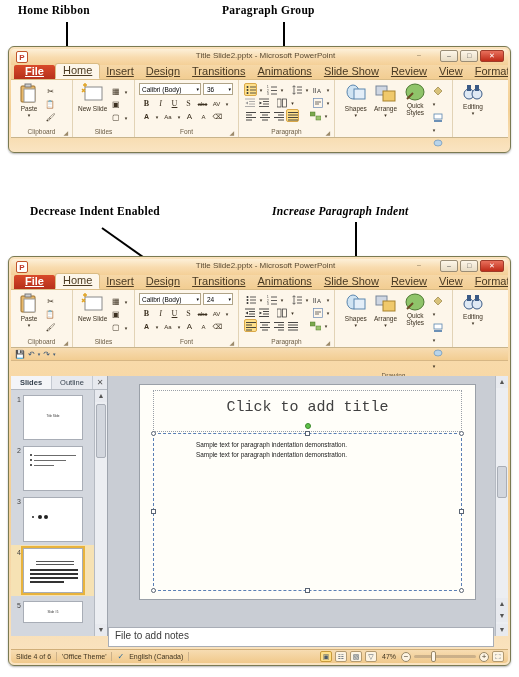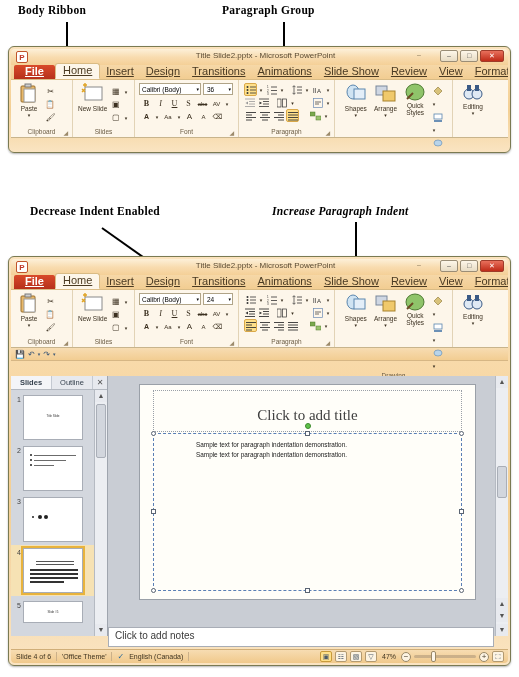--- a/index.html
+++ b/index.html
@@ -159,21 +159,21 @@
   .mainpane { flex:1; position:relative; background:#c9cdd4; }
   .slide {
     position:absolute; background:#fffef9; border:1px solid #9aa0a8;
   }
   .ph {
     position:absolute; border:1px dotted #9aa0a8;
   }
   .ph.dashed { border:1px dashed #5a7fb5; }
   .ph-title-txt {
     position:absolute; left:0; right:0; top:8px; text-align:center;
-    font-size:15px; color:#404040; font-family:Liberation Serif, serif;margin-top:8px;
+    font-size:15px; color:#404040; font-family:Liberation Mono, monospace;
   }
   .handle {
     position:absolute; width:5px; height:5px; background:#fff;
     border:1px solid #5a6472; border-radius:50%;
   }
   .handle.sq { border-radius:0; }
   .rot-handle {
     position:absolute; width:6px; height:6px; border-radius:50%;
     background:#5fc24a; border:1px solid #3c8a2c;
   }
@@ -219,21 +219,21 @@
     background:#fdf6ea; border:1px solid #9a8866; border-radius:2px;
   }
   .zcirc {
     width:10px; height:10px; border-radius:50%; border:1px solid #9a8866;
     background:#fcf3e2; font-size:8px; line-height:8px; text-align:center; color:#4a4030;
   }
 </style>
 </head>
 <body>
 
-<div class="annot" style="left:18px; top:4px;">Body Ribbon</div>
+<div class="annot" style="left:18px; top:4px;">Home Ribbon</div>
 <div class="leader" style="left:66px; top:22px; width:2px; height:26px;"></div>
 <div style="position:absolute; left:61px; top:46px; width:0; height:0; border-left:6px solid transparent; border-right:6px solid transparent; border-top:9px solid #000;"></div>
 
 <div class="annot" style="left:222px; top:4px;">Paragraph Group</div>
 <div class="leader" style="left:283px; top:22px; width:2px; height:62px;"></div>
 <div style="position:absolute; left:278px; top:82px; width:0; height:0; border-left:6px solid transparent; border-right:6px solid transparent; border-top:9px solid #000;"></div>
 
 <div class="ppt" style="left:8px; top:46px; width:503px; height:107px;">
   <div class="ppt-inner">
 
@@ -917,21 +917,21 @@
           <div class="arrow-btn" style="top:0;">▲</div>
           <div class="vthumb" style="top:90px; height:32px;"></div>
           <div class="arrow-btn" style="bottom:26px;">▲</div>
           <div class="arrow-btn" style="bottom:14px;">▼</div>
           <div class="arrow-btn" style="bottom:0;">▼</div>
         </div>
       </div>
     </div>
 
     <div class="notes" style="bottom:16px; height:20px;">
-      <span>Click to add notes</span>
+      <span>File to add notes</span>
     </div>
 
     <div class="statusbar" style="bottom:0;">
       <span style="padding-left:5px;">Slide 4 of 6</span>
       <span class="sb-sep"></span>
       <span>'Office Theme'</span>
       <span class="sb-sep"></span>
       <span style="color:#2a6a9a; font-size:8px;">✓</span>
       <span style="padding-left:5px;">English (Canada)</span>
       <span class="sb-sep"></span>

